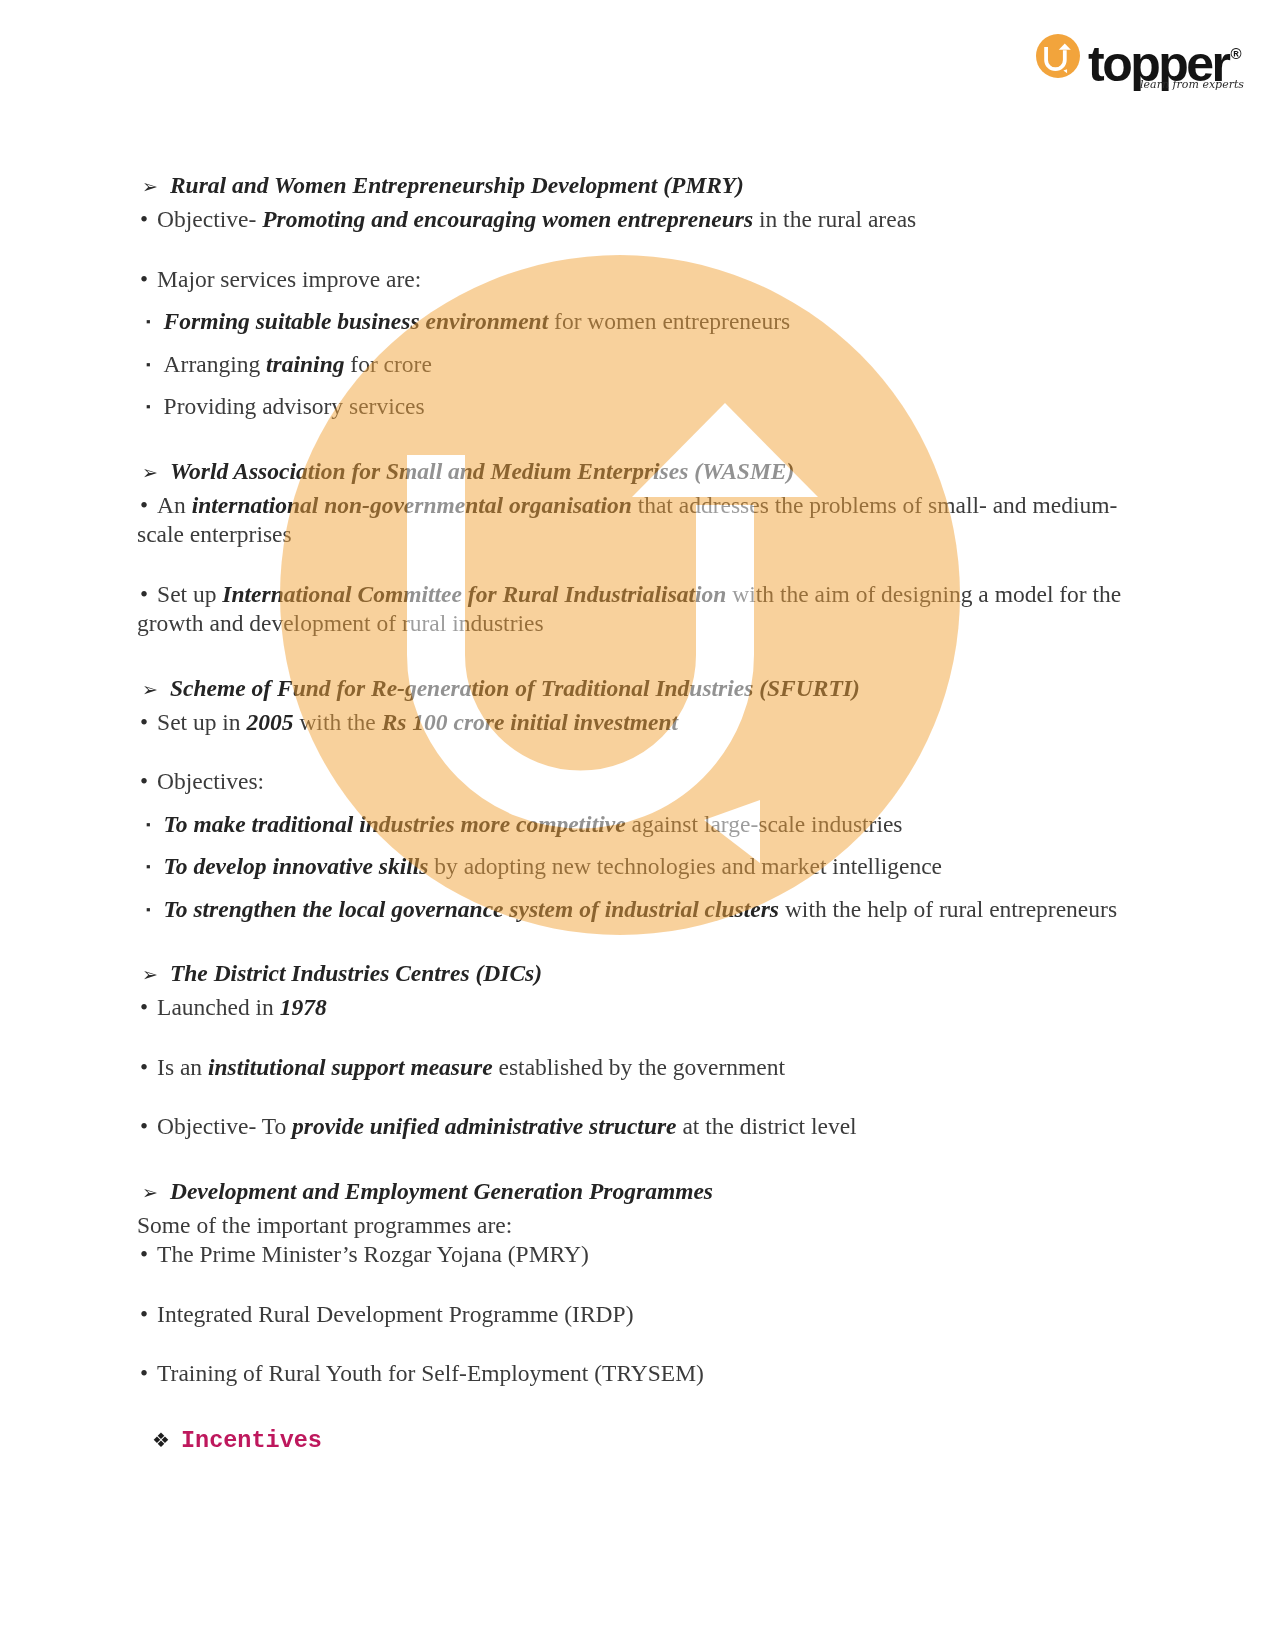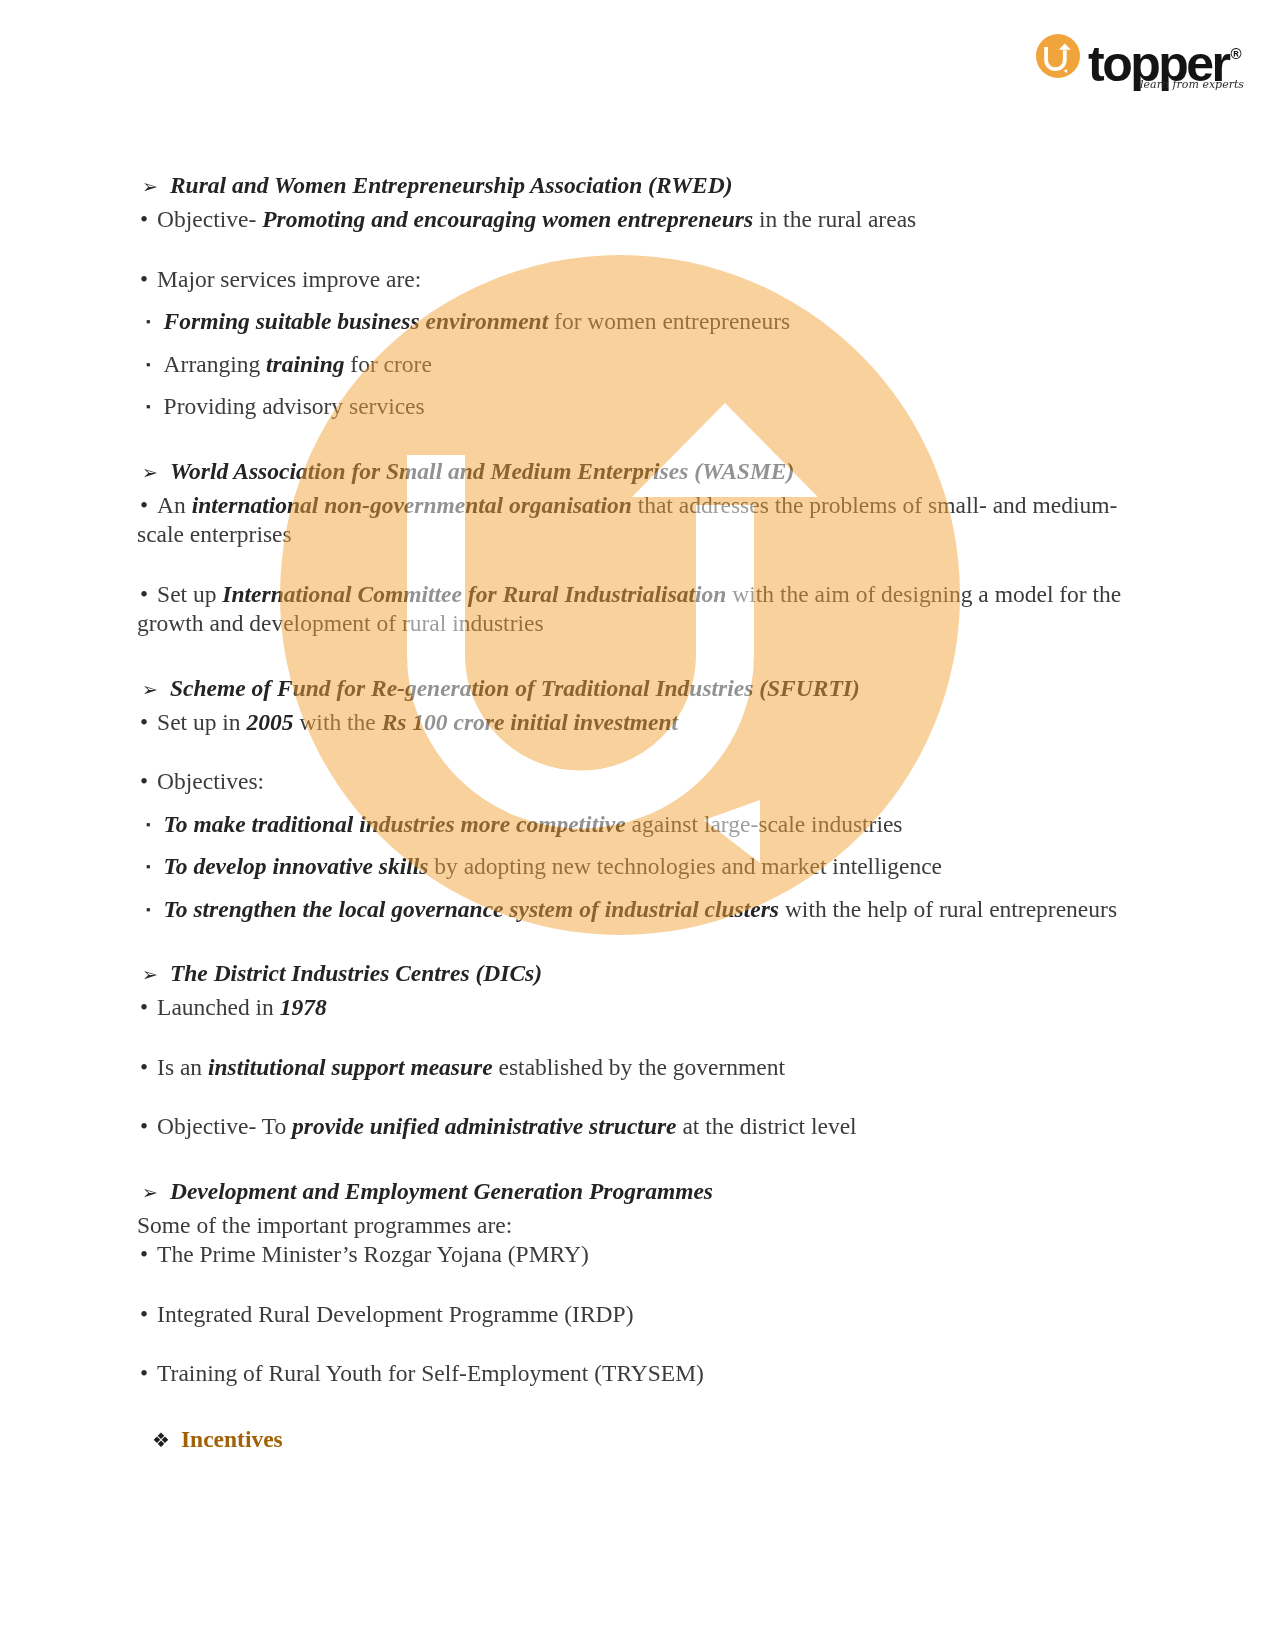--- a/index.html
+++ b/index.html
@@ -49,21 +49,21 @@
   #doc p{margin:0;}
   #doc p.gap{margin-bottom:30px;}
   #doc p.b-heading{line-height:38px;text-indent:5px;}
   #doc p.b-bullet{text-indent:3px;}
   #doc p.b-sub{text-indent:9px;margin-top:13px;}
   #doc p.b-diamond{line-height:40px;text-indent:15px;}
   #doc p.b-plain{text-indent:0;}
 
   .s-n{font-weight:400;font-style:normal;text-align:right;}
   .s-bi{font-weight:700;font-style:italic;color:#242424;}
-  .s-b{font-weight:700;font-style:normal;color:#a16207;}
+  .s-b{font-weight:700;font-style:normal;color:#be185d;font-family:Liberation Mono, monospace;}
 
   .marker{font-style:normal;font-weight:400;color:#2c2c2c;}
   .marker.arrow{font-family:"DejaVu Sans",sans-serif;font-size:19px;margin-right:12px;}
   .marker.bullet{font-size:23px;margin-right:9px;}
   .marker.square{font-size:13px;margin-right:13px;vertical-align:3px;}
   .marker.diamond{font-family:"DejaVu Sans",sans-serif;font-size:20px;margin-right:11px;color:#1d1d1d;}
 </style>
 </head>
 <body>
 
@@ -72,21 +72,21 @@
     <circle cx="340" cy="340" r="340" class="wm-circle" fill="#F2A43C"></circle>
     <path d="M156,200 L156,400 A144.5,144.5 0 0 0 445,400 L445,250" fill="none" stroke="#ffffff" stroke-width="58"></path>
     <polygon points="445,148 352,242 538,242" fill="#ffffff"></polygon>
     <polygon points="424,565 480,545 480,608" fill="#ffffff"></polygon>
   </svg>
   <div id="brand-word"><span>topper</span><sup>®</sup></div>
   <div id="brand-tagline">learn from experts</div>
 </div>
 
 <div id="doc" style="color: rgb(59, 59, 59);">
-    <p class="b-heading"><span class="marker arrow">➢</span><span class="s-bi">Rural and Women Entrepreneurship Association (RWED)</span></p>
+    <p class="b-heading"><span class="marker arrow">➢</span><span class="s-bi">Rural and Women Entrepreneurship Development (PMRY)</span></p>
     <p class="b-bullet gap"><span class="marker bullet">•</span><span class="s-n">Objective- </span><span class="s-bi">Promoting and encouraging women entrepreneurs</span><span class="s-n"> in the rural areas</span></p>
     <p class="b-bullet"><span class="marker bullet">•</span><span class="s-n">Major services improve are:</span></p>
     <p class="b-sub"><span class="marker square">▪</span><span class="s-bi">Forming suitable business environment</span><span class="s-n"> for women entrepreneurs</span></p>
     <p class="b-sub"><span class="marker square">▪</span><span class="s-n">Arranging </span><span class="s-bi">training</span><span class="s-n"> for crore</span></p>
     <p class="b-sub gap"><span class="marker square">▪</span><span class="s-n">Providing advisory services</span></p>
     <p class="b-heading"><span class="marker arrow">➢</span><span class="s-bi">World Association for Small and Medium Enterprises (WASME)</span></p>
     <p class="b-bullet gap"><span class="marker bullet">•</span><span class="s-n">An </span><span class="s-bi">international non-governmental organisation</span><span class="s-n"> that addresses the problems of small- and medium-scale enterprises</span></p>
     <p class="b-bullet gap"><span class="marker bullet">•</span><span class="s-n">Set up </span><span class="s-bi">International Committee for Rural Industrialisation</span><span class="s-n"> with the aim of designing a model for the growth and development of rural industries</span></p>
     <p class="b-heading"><span class="marker arrow">➢</span><span class="s-bi">Scheme of Fund for Re-generation of Traditional Industries (SFURTI)</span></p>
     <p class="b-bullet gap"><span class="marker bullet">•</span><span class="s-n">Set up in </span><span class="s-bi">2005</span><span class="s-n"> with the </span><span class="s-bi">Rs 100 crore initial investment</span></p>

